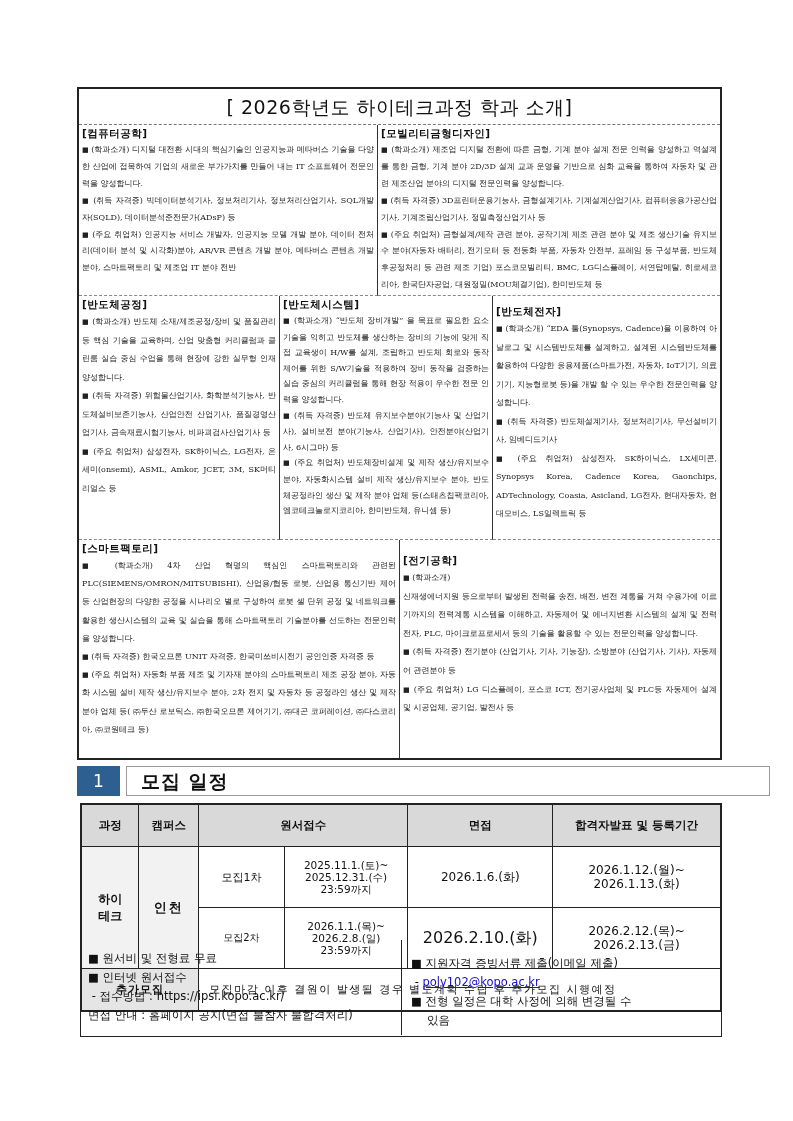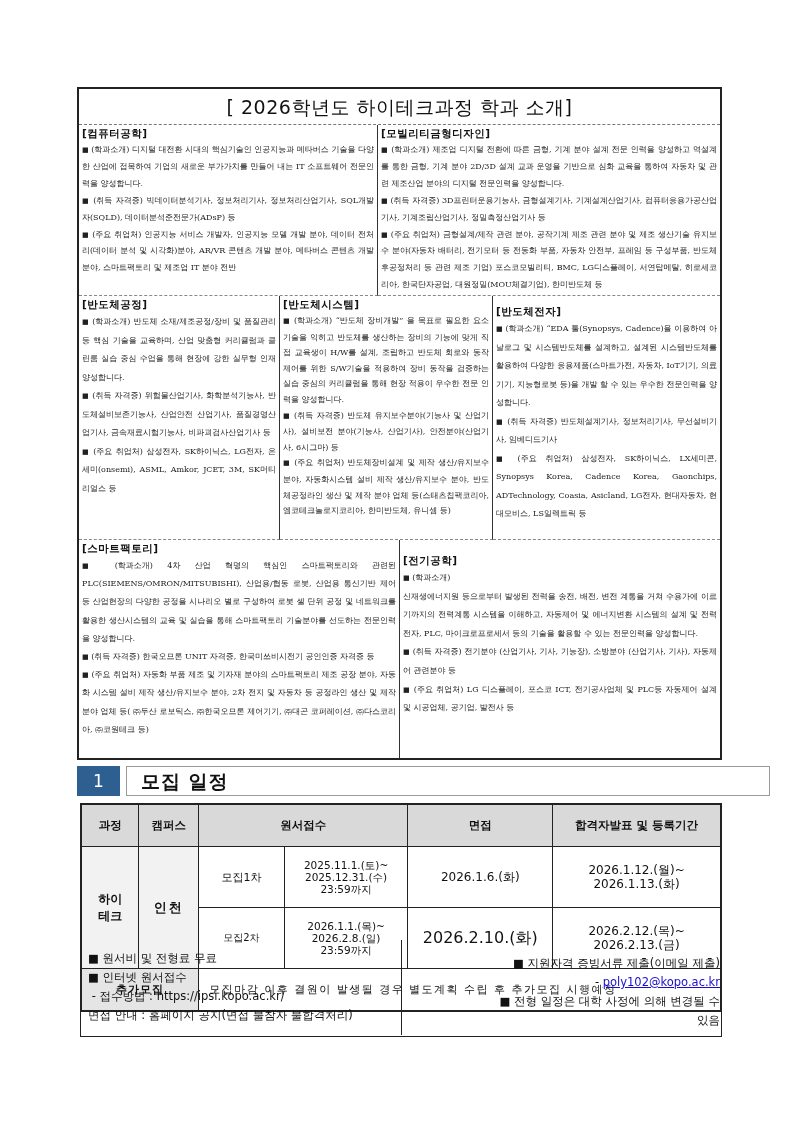--- a/index.html
+++ b/index.html
@@ -29,21 +29,21 @@
   table.sched th { background: #d9d9d9; font-weight: bold; height: 17px; font-size: 11.5px; }
   table.sched td.gray { background: #f2f2f2; font-weight: bold; font-size: 12px; }
   table.sched td.multi { font-size: 10.5px; line-height: 12px; }
   table.sched tr.row-extra td { height: 17px; }
   table.sched td.extra-label { background: #e5e5e5; font-weight: bold; letter-spacing: 1px; }
   table.sched td.extra-text { text-align: left; padding-left: 10px; letter-spacing: 1.5px; }
 
   
   #notes { left: 80px; top: 940px; width: 642px; height: 97px; border: 1.5px solid #222; border-top: none; }
   #notes-left { left: 0; top: 0; width: 321px; height: 95px; border-right: 1px solid #222; padding: 9px 0 0 7px; font-size: 11.5px; line-height: 19px; }
-  #notes-right { left: 321px; top: 0; width: 318px; height: 95px; padding: 14px 0 0 9px; font-size: 11.5px; line-height: 19px; text-align: right; }
+  #notes-right { left: 321px; top: 0; width: 318px; height: 95px; padding: 14px 0 0 9px; font-size: 11.5px; line-height: 19px; }
   .note-line { white-space: nowrap; }
   .link { color: #1a0dcc; text-decoration: underline; }
 </style>
 </head>
 <body>
 
 <div id="intro" class="abs">
   <div id="intro-title" class="abs">[ 2026학년도 하이테크과정 학과 소개]</div>
 
   <div class="abs cell dash-b solid-r" style="left:0;top:36px;width:299px;height:171px;">

